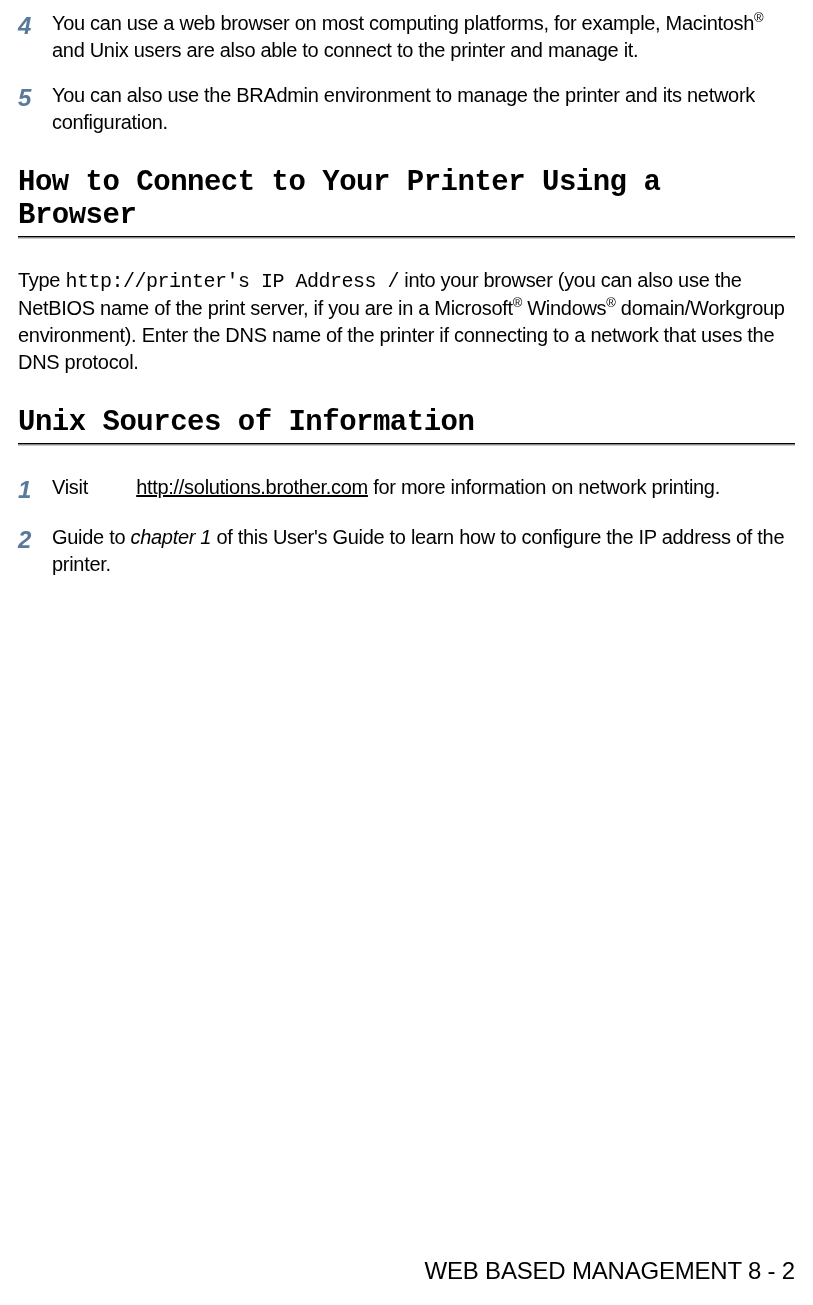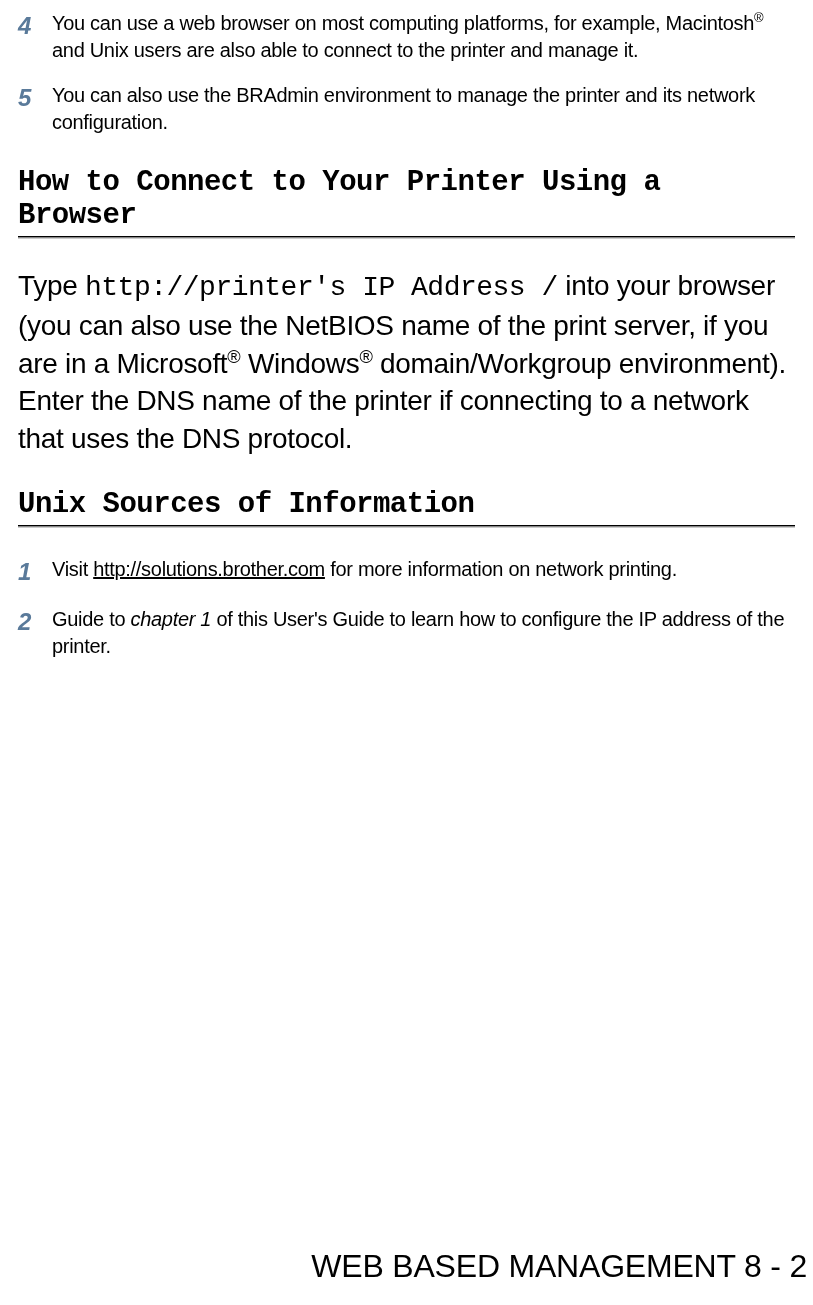--- a/index.html
+++ b/index.html
@@ -45,40 +45,41 @@
       margin-bottom: 4px;
       letter-spacing: -0.5px;
       font-family: Liberation Mono, monospace;
     }
     .heading-rule {
       height: 3px;
       background: linear-gradient(to bottom, #000 0%, #000 33%, #888 33%, #888 66%, #ccc 66%, #ccc 100%);
       margin-bottom: 28px;
     }
     .para {
-      font-size: 28px;
+      font-size: 20px;
       line-height: 1.35;
       margin-bottom: 8px;
       letter-spacing: -0.3px;
     }
     .mono {
       font-family: "Courier New", Courier, monospace;
       letter-spacing: -0.5px;
     }
     .chapter-ref {
       font-style: italic;
     }
     .url-link {
       text-decoration: underline;
+      margin-left: 43px;
     }
     .footer {
       position: absolute;
       bottom: 20px;
-      right: 6px;
-      font-size: 32px;
+      right: 18px;
+      font-size: 24px;
       letter-spacing: -0.2px;
     }
   </style>
 </head>
 <body>
 
 <div class="list-item">
   <span class="list-number">4</span>
   <span class="list-text"><span>You can use a web browser on most computing platforms, for example, Macintosh</span><span class="reg">®</span><span> and Unix users are also able to connect to the printer and manage it.</span></span>
 </div>

